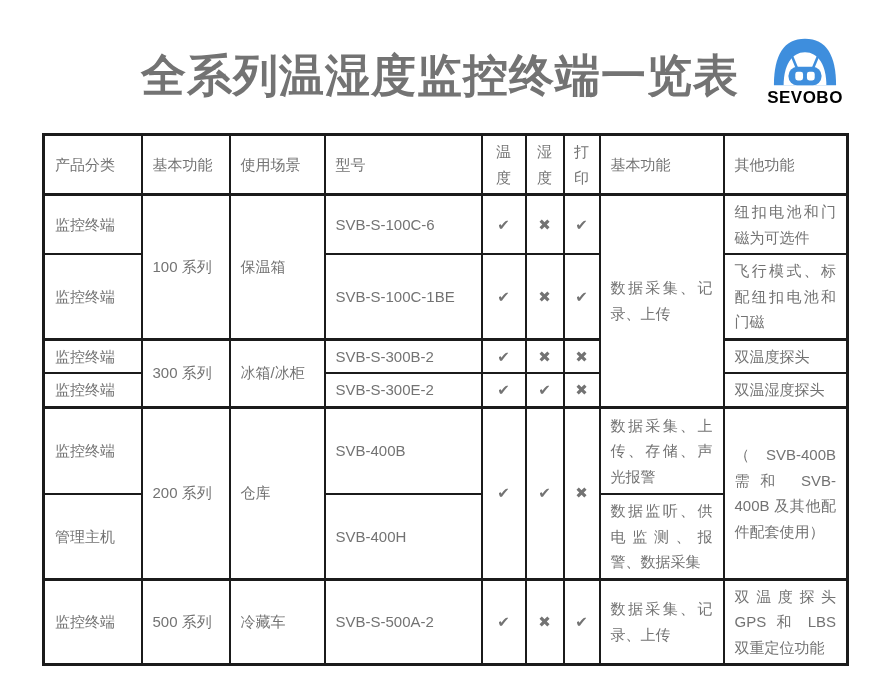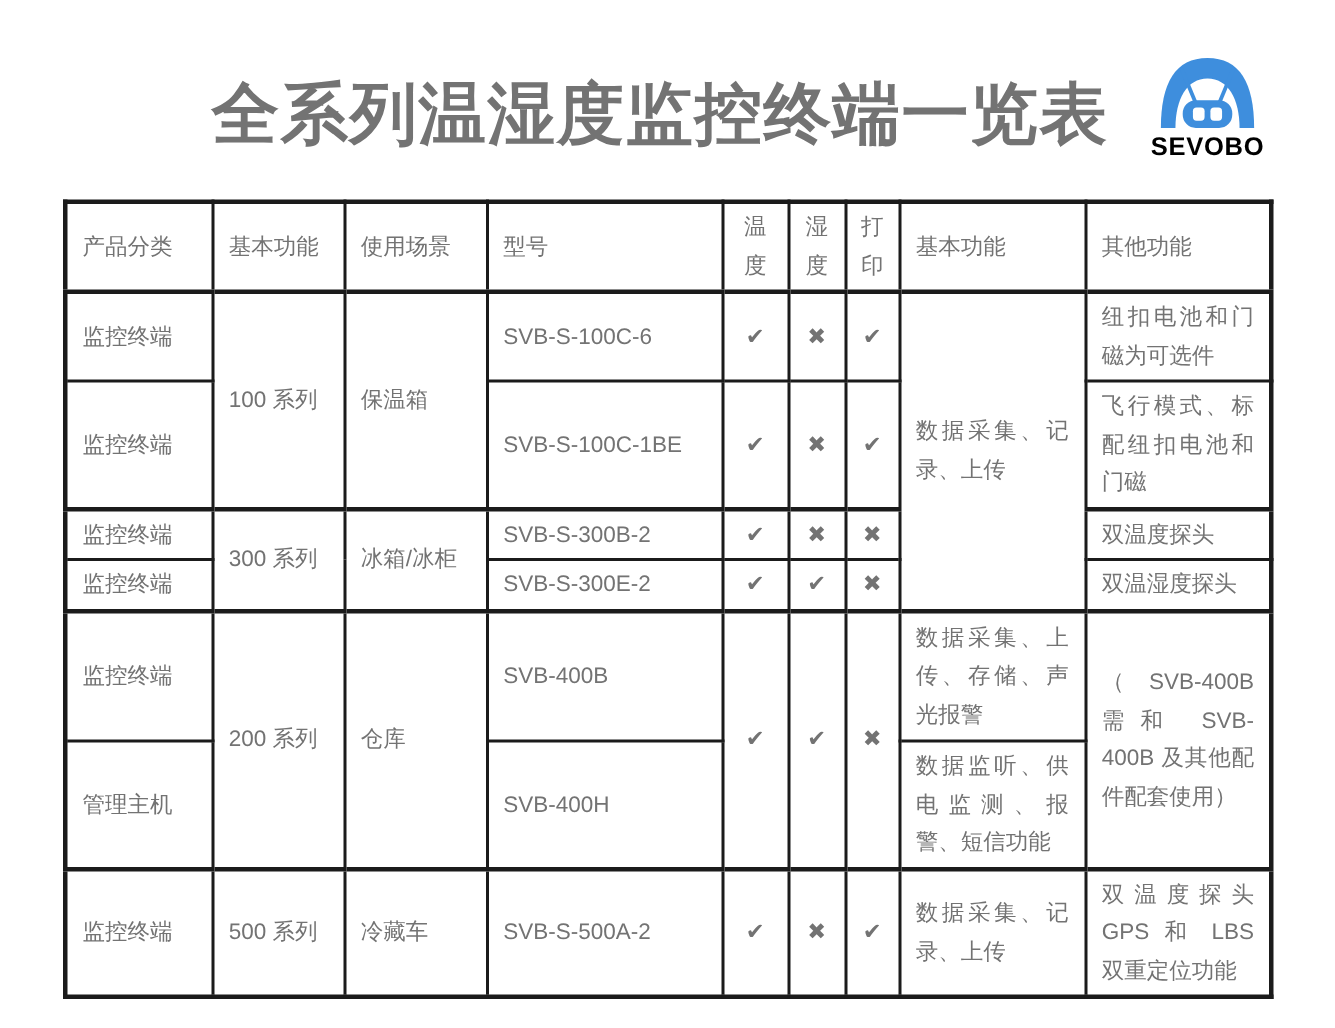--- a/index.html
+++ b/index.html
@@ -142,21 +142,21 @@
         <td class="mark" rowspan="2">✔</td>
         <td class="mark" rowspan="2">✔</td>
         <td class="mark" rowspan="2">✖</td>
         <td class="jt">数据采集、上传、存储、声光报警</td>
         <td class="jt" rowspan="2">（SVB-400B 需和 SVB-400B 及其他配件配套使用）</td>
       </tr>
 
       <tr class="r6">
         <td>管理主机</td>
         <td>SVB-400H</td>
-        <td class="jt">数据监听、供电监测、报警、短信功能</td>
+        <td class="jt">数据监听、供电监测、报警、数据采集</td>
       </tr>
 
       <tr class="r7 sep">
         <td>监控终端</td>
         <td class="ctr">500 系列</td>
         <td>冷藏车</td>
         <td>SVB-S-500A-2</td>
         <td class="mark">✔</td>
         <td class="mark">✖</td>
         <td class="mark">✔</td>

